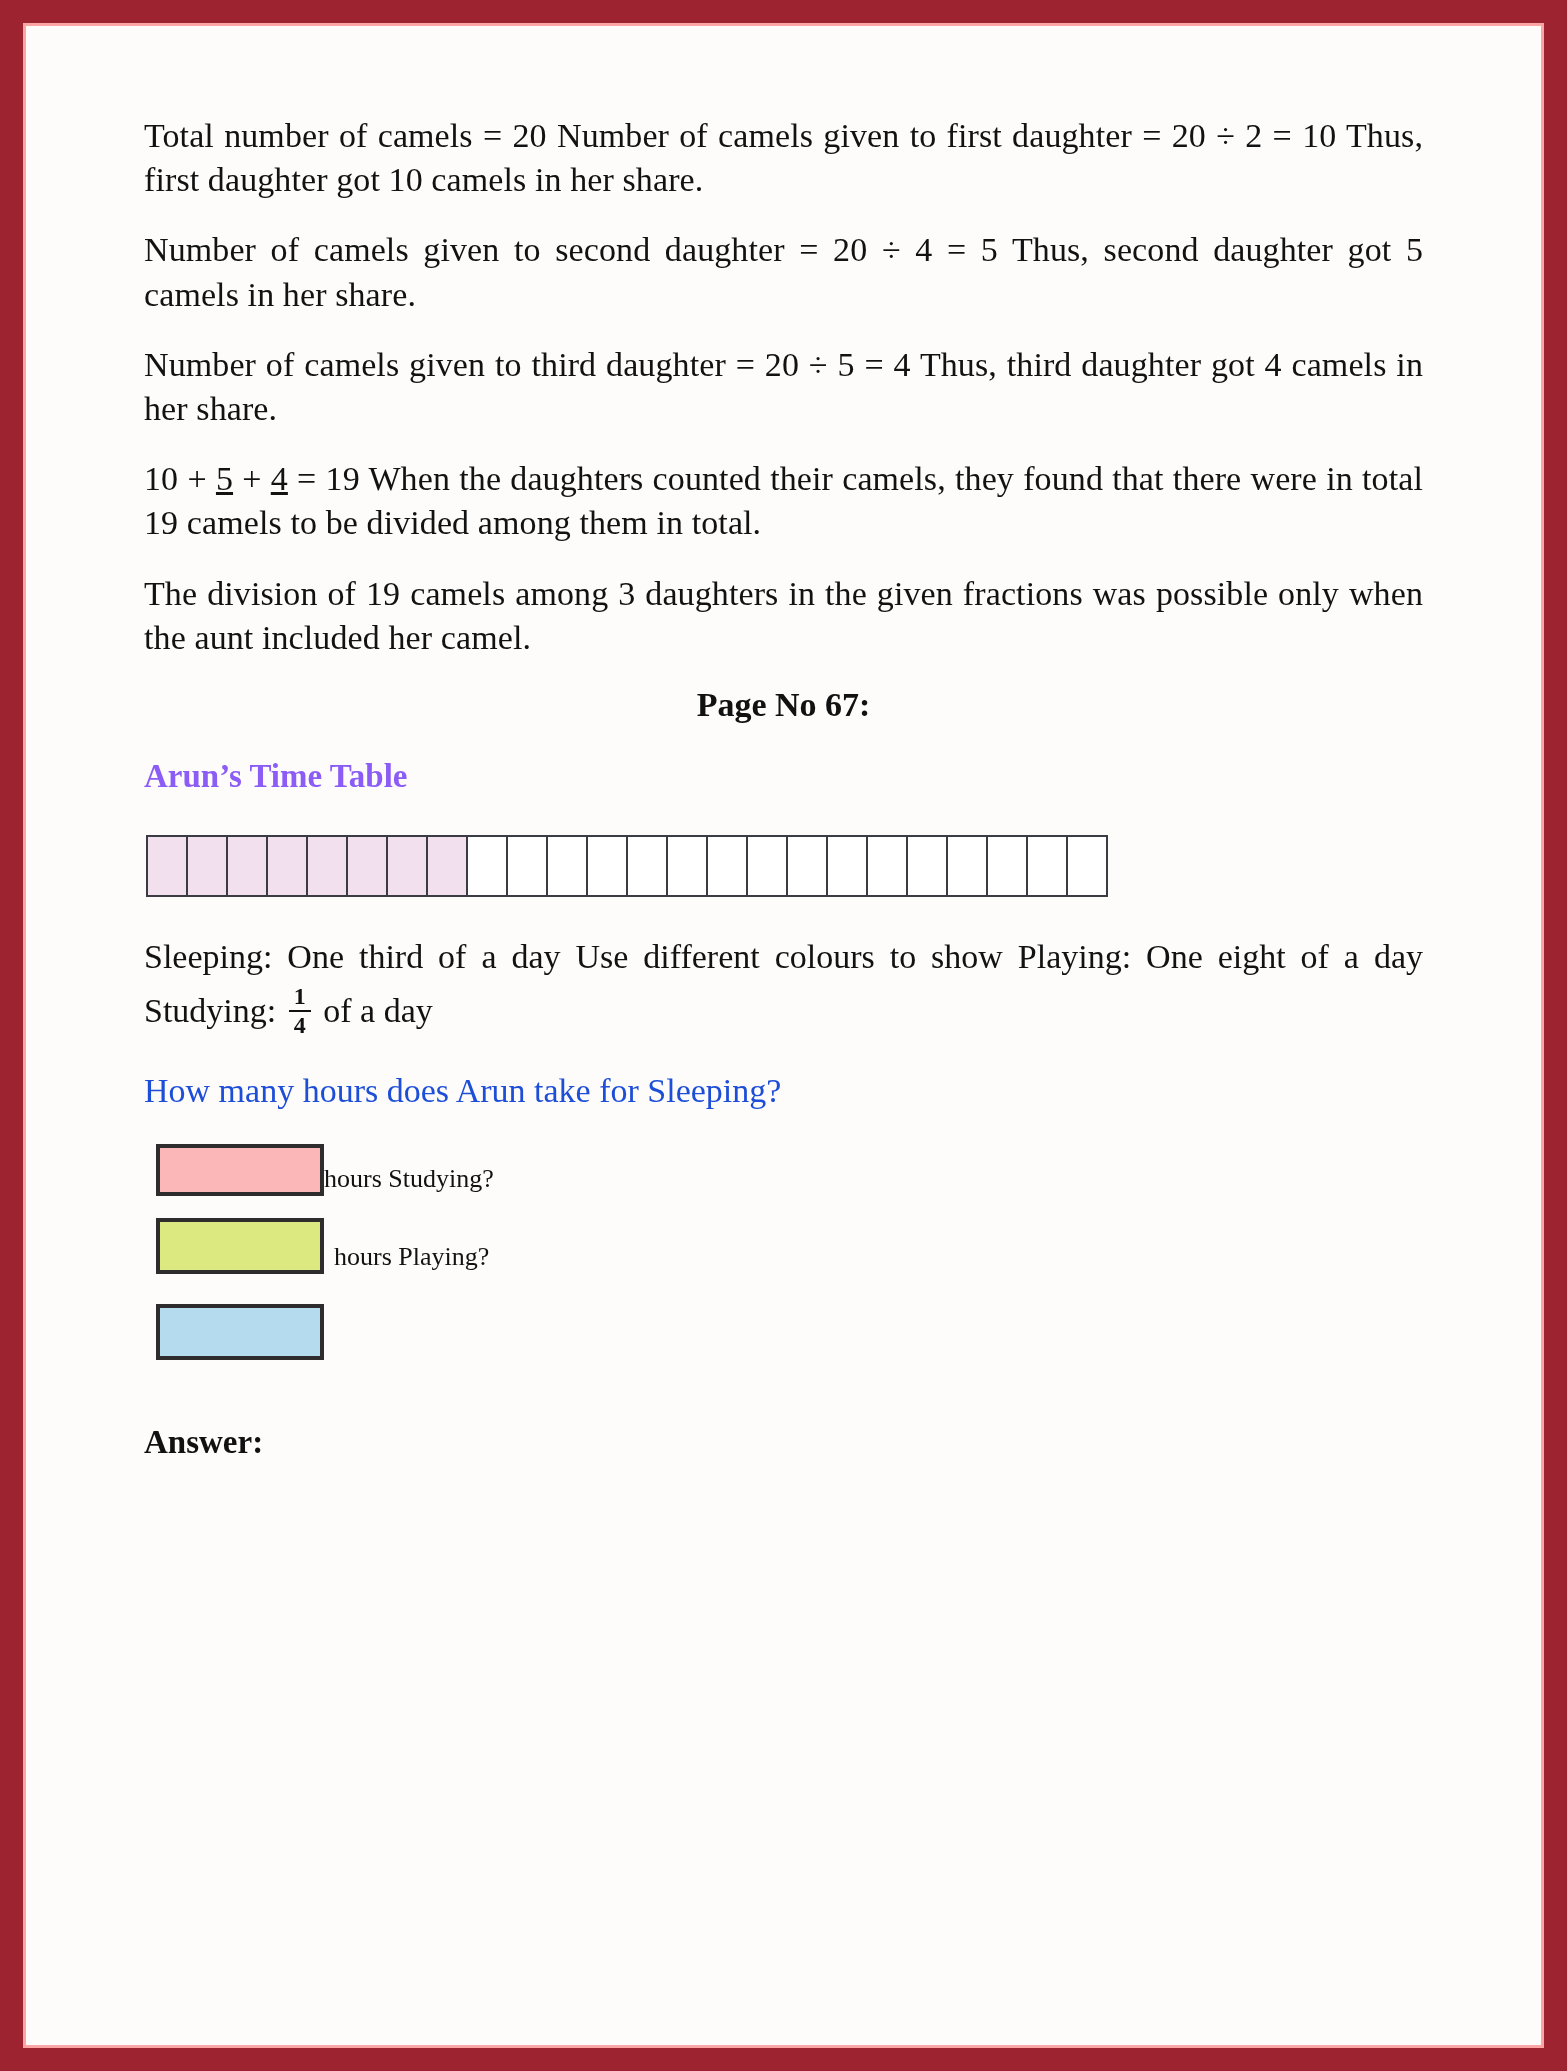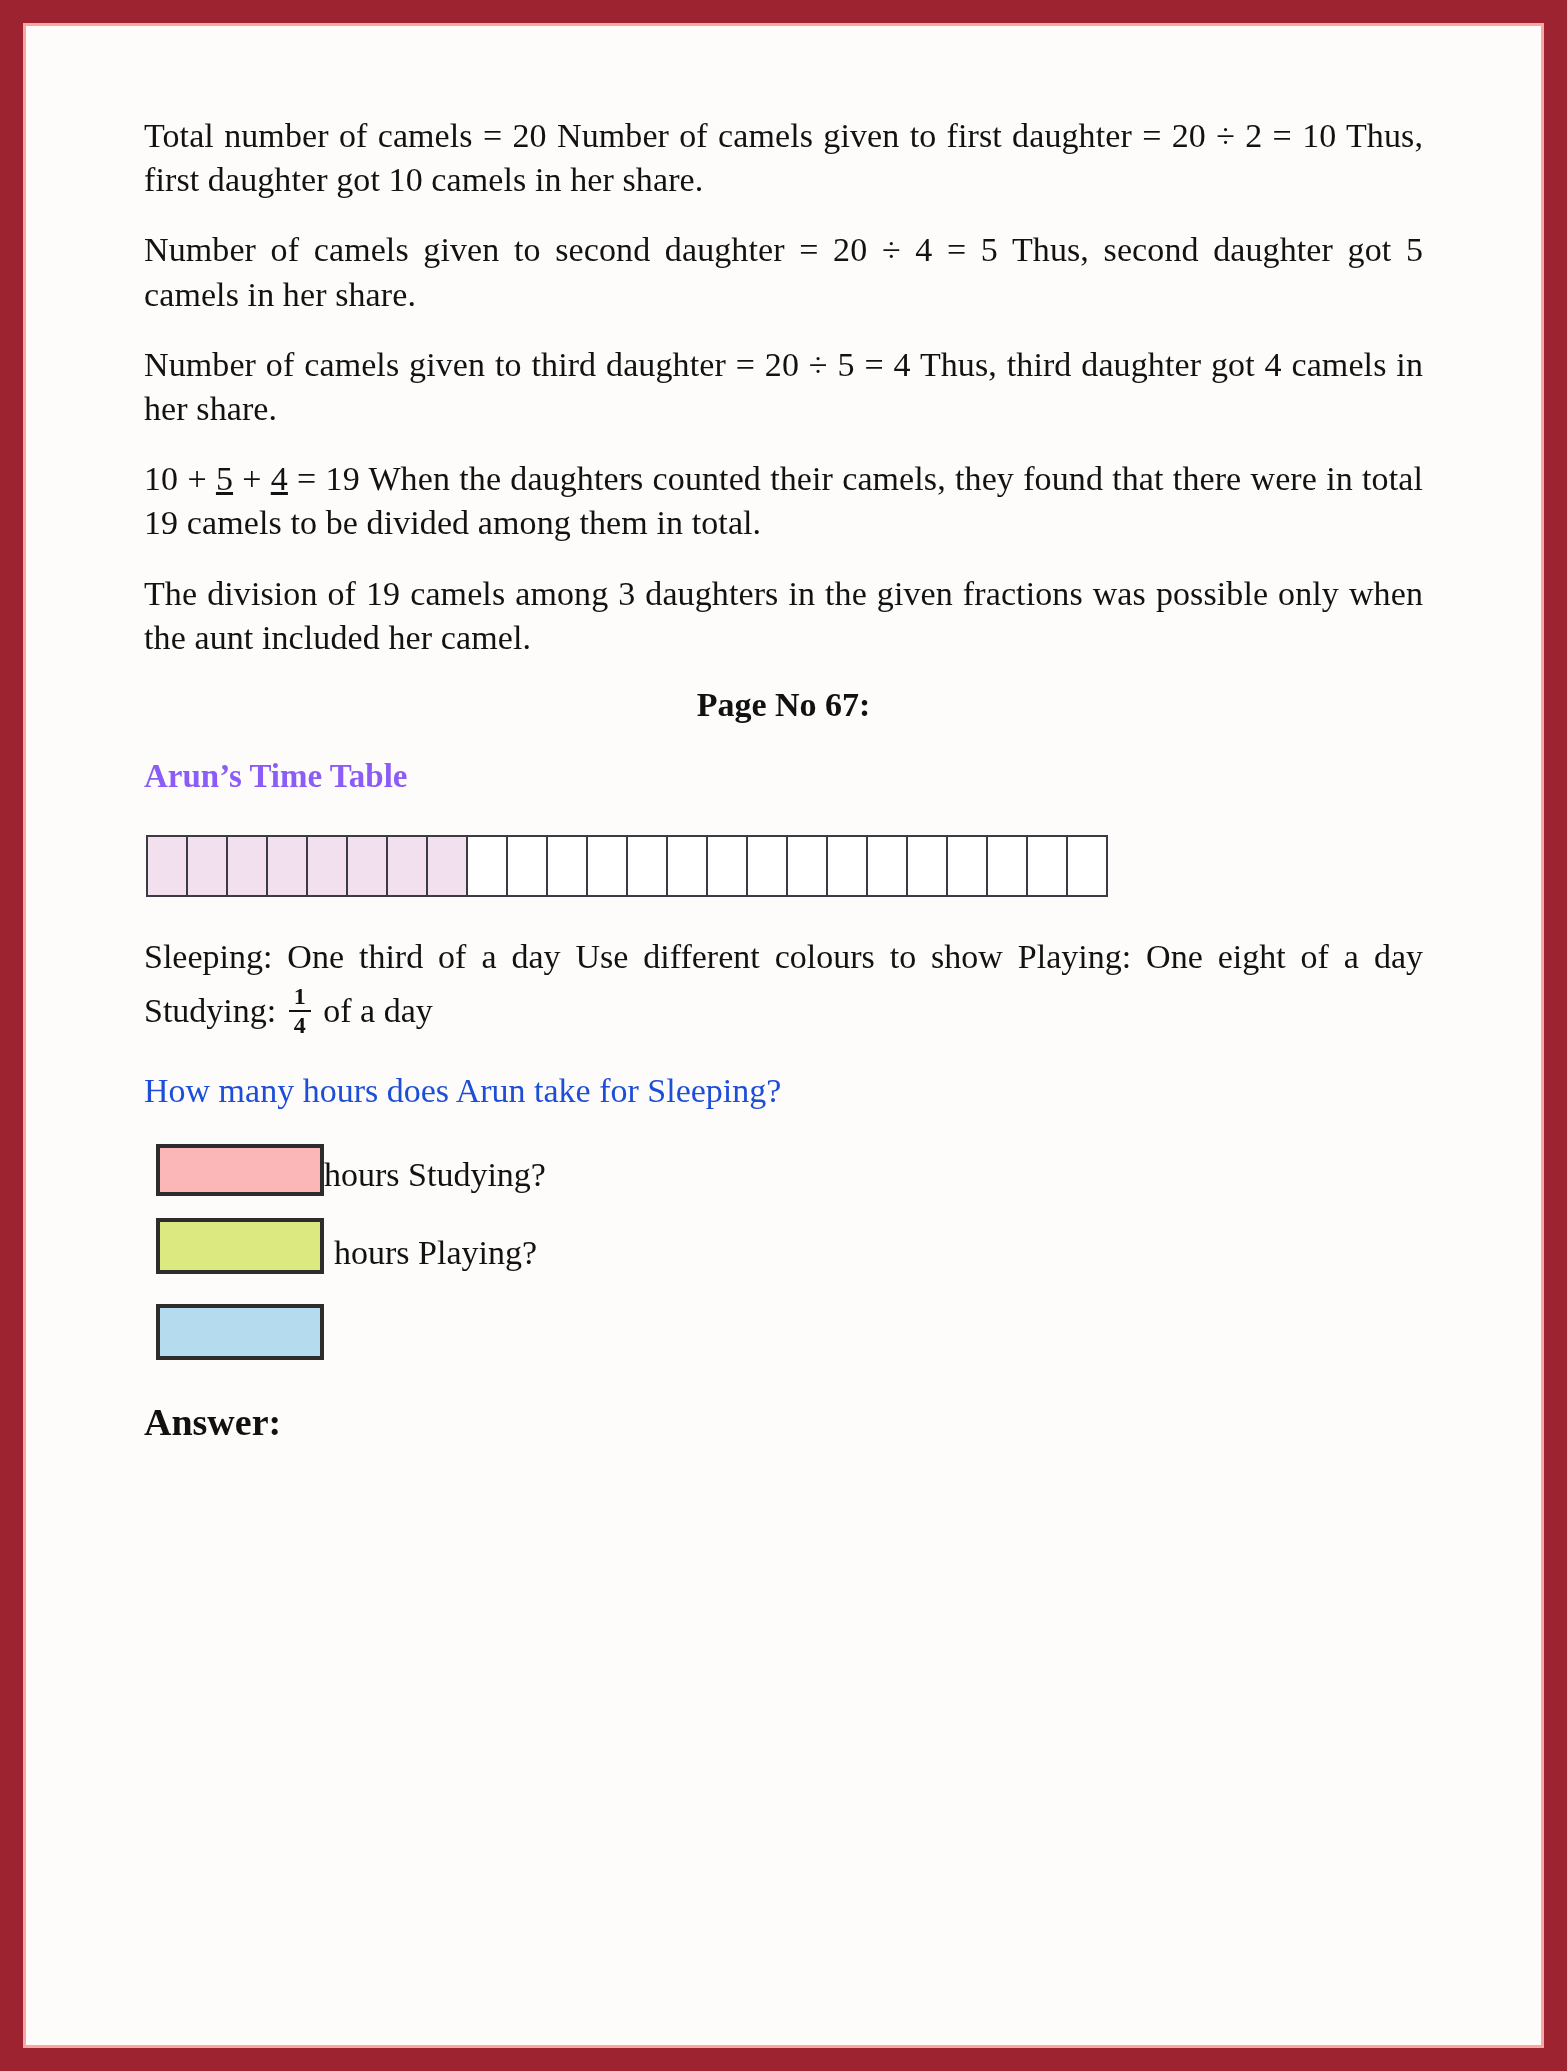--- a/index.html
+++ b/index.html
@@ -66,24 +66,24 @@
     color: #111;
     margin: 0 0 42px 0;
   }
   .sub-head {
     font-size: 33px;
     font-weight: bold;
     color: #8b5cf6;
     margin: 0 0 40px 0;
   }
   .answer-head {
-    font-size: 38px;
+    font-size: 33px;
     font-weight: bold;
     color: #111;
-    margin: 40px 0 0 0;
+    margin: 64px 0 0 0;
   }
 
   
   .strip {
     display: flex;
     width: 962px;
     height: 62px;
     margin: 0 0 34px 2px;
     border: 2px solid #3b3b43;
     box-sizing: border-box;
@@ -135,21 +135,21 @@
     height: 52px;
     border: 4px solid #2e2c2c;
     box-sizing: border-box;
     margin-left: 12px;
     flex: 0 0 auto;
   }
   .ans-box.pink  { background: #fbb7b7; }
   .ans-box.green { background: #dce981; }
   .ans-box.blue  { background: #b4dbee; }
   .box-label {
-    font-size: 34px;
+    font-size: 26px;
     color: #121212;
     line-height: 1;
     padding-bottom: 4px;
   }
   .box-row.gap-sm .box-label { padding-left: 10px; }
   .box-row.tall { margin-bottom: 30px; }
   .box-row.tall .ans-box { height: 56px; }
 </style>
 </head>
 <body>

